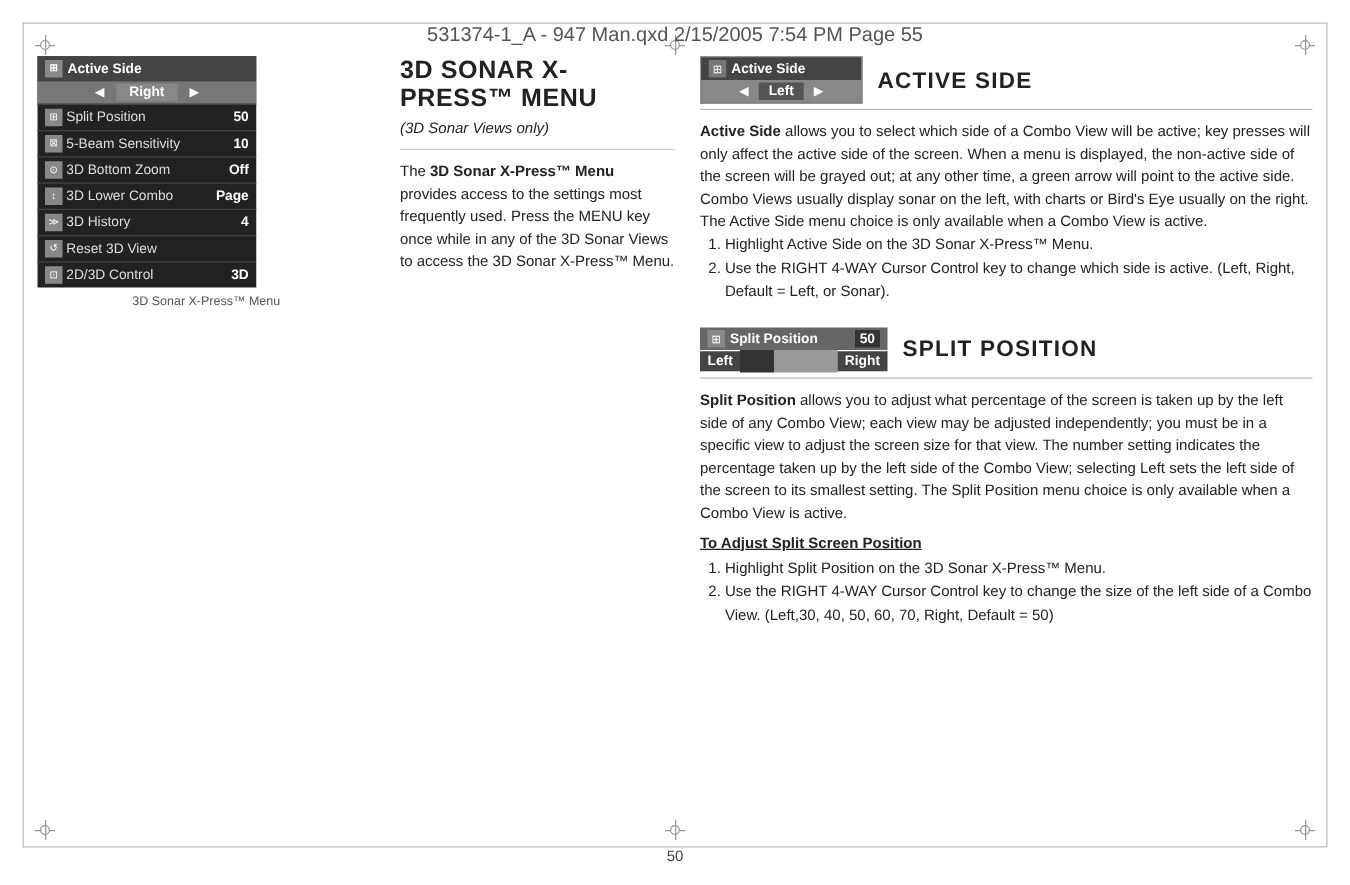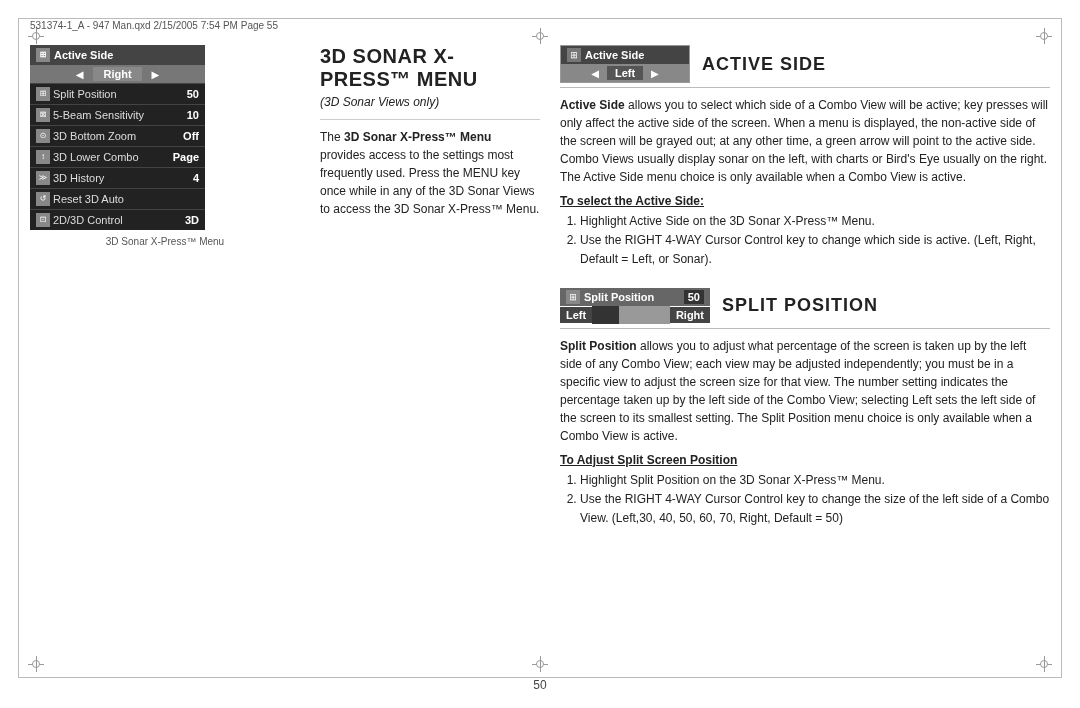--- a/index.html
+++ b/index.html
@@ -23,24 +23,24 @@
       bottom: 30px;
       border: 1px solid #bbb;
     }
 
     
     .page-header {
       position: absolute;
       top: 20px;
       left: 30px;
       right: 30px;
-      font-size: 10px;
+      font-size: 16px;
       color: #555;
       display: flex;
-      justify-content: flex-start;
+      justify-content: center;
       align-items: center;
     }
 
     
     .crosshair {
       position: absolute;
       width: 16px;
       height: 16px;
     }
     .crosshair::before {
@@ -355,21 +355,21 @@
       <div class="menu-item">
         <span class="menu-item-label">
           <span class="icon-sq">≫</span>
           <span>3D History</span>
         </span>
         <span class="menu-item-value">4</span>
       </div>
       <div class="menu-item">
         <span class="menu-item-label">
           <span class="icon-sq">↺</span>
-          <span>Reset 3D Auto</span>
+          <span>Reset 3D View</span>
         </span>
         <span class="menu-item-value"></span>
       </div>
       <div class="menu-item">
         <span class="menu-item-label">
           <span class="icon-sq">⊡</span>
           <span>2D/3D Control</span>
         </span>
         <span class="menu-item-value">3D</span>
       </div>
@@ -401,21 +401,20 @@
             <span style="background:#555; color:#fff; font-size:11px; padding:1px 8px; font-weight:bold;">Left</span>
             <span style="color:#fff; font-size:10px;">▶</span>
           </div>
         </div>
         <div class="section-header-title">ACTIVE SIDE</div>
       </div>
       <div class="right-body">
         <span class="bold">Active Side</span>
         <span> allows you to select which side of a Combo View will be active; key presses will only affect the active side of the screen. When a menu is displayed, the non-active side of the screen will be grayed out; at any other time, a green arrow will point to the active side. Combo Views usually display sonar on the left, with charts or Bird's Eye usually on the right. The Active Side menu choice is only available when a Combo View is active.</span>
       </div>
-      <div class="sub-heading">To select the Active Side:</div>
       <ol>
         <li>Highlight Active Side on the 3D Sonar X-Press™ Menu.</li>
         <li>Use the RIGHT 4-WAY Cursor Control key to change which side is active. (Left, Right, Default = Left, or Sonar).</li>
       </ol>
     </div>
 
     <div class="right-section">
       <div class="right-section-header">
 
         <div style="width:150px; flex-shrink:0;">

